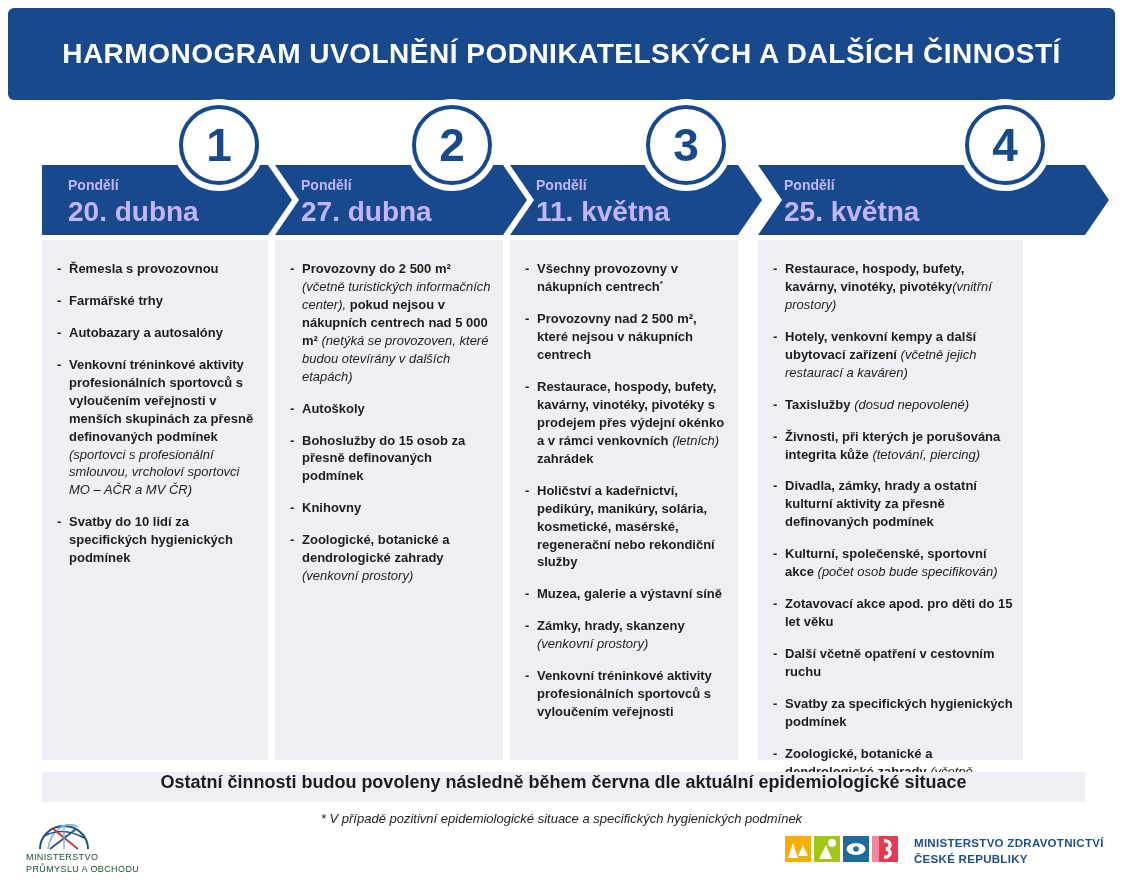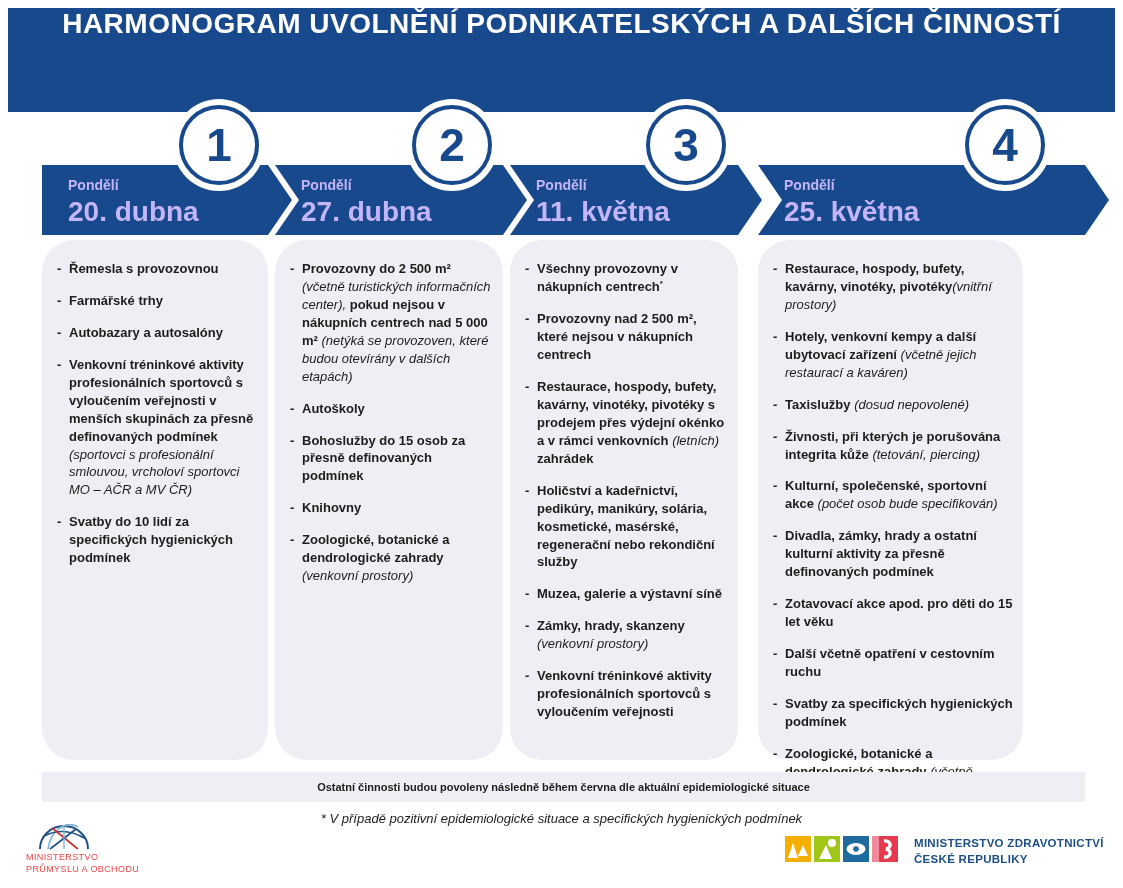--- a/index.html
+++ b/index.html
@@ -7,22 +7,22 @@
     position:relative; width:1123px; height:888px; background:#ffffff;
     font-family:"Liberation Sans", sans-serif; overflow:hidden;
   }
   :root {
     --blue:#17498C;
     --panel:#EDEFF4;
     --ink:#1D1D1B;
   }
   
   .titlebar {
-    position:absolute; left:8px; right:8px; top:8px; height:104px;
-    background:var(--blue); display:flex; justify-content:center;
+    position:absolute; left:8px; right:8px; top:8px; height:92px;
+    background:var(--blue); display:flex; align-items:center; justify-content:center;border-radius:6px;
   }
   .titlebar h1 {
     margin:0; color:#ffffff; font-size:28px; font-weight:bold; letter-spacing:.5px;
     white-space:nowrap;
   }
   
   .step-circle {
     position:absolute; top:105px; width:72px; height:72px; border-radius:50%;
     background:#ffffff; border:4px solid var(--blue); box-shadow:0 0 0 6px #ffffff;
     display:flex; align-items:center; justify-content:center;
@@ -33,42 +33,42 @@
     position:absolute; top:165px; height:70px; background:var(--blue); z-index:1;
     color:#c4b5fd; box-sizing:border-box; padding:12px 0 0 26px;
   }
   .arrow.first   { clip-path:polygon(0 0, calc(100% - 24px) 0, 100% 50%, calc(100% - 24px) 100%, 0 100%); }
   .arrow.notched { clip-path:polygon(0 0, calc(100% - 24px) 0, 100% 50%, calc(100% - 24px) 100%, 0 100%, 24px 50%); }
   .arrow .day  { font-size:14px; font-weight:bold; }
   .arrow .date { font-size:28px; font-weight:bold; margin-top:3px; }
   
   .panel {
     position:absolute; top:240px; height:520px; background:var(--panel);
-    box-sizing:border-box; padding:20px 10px 16px 14px; z-index:0;border-radius:32px;
+    box-sizing:border-box; padding:20px 10px 16px 14px; z-index:0;
   }
   .item {
     position:relative; padding-left:13px; margin-bottom:14px;
     font-size:13px; line-height:1.38; color:var(--ink); font-weight:bold;
   }
   .item::before { content:"-"; position:absolute; left:1px; top:0; font-weight:bold; }
   .run-b   { font-weight:bold; }
   .run-i   { font-style:italic; font-weight:normal; }
   .run-sup { font-weight:bold; vertical-align:super; font-size:.62em; }
   
   .footer-bar {
     position:absolute; left:42px; top:772px; width:1043px; height:30px;
-    background:var(--panel); display:flex; align-items:center; justify-content:center;
-    font-size:11px; font-weight:bold; color:var(--ink);
+    background:var(--panel); display:flex; align-items:flex-start; justify-content:center;
+    font-size:18px; font-weight:bold; color:var(--ink);
   }
   .footnote {
     position:absolute; left:0; top:811px; width:100%; text-align:center;
     font-size:13px; font-style:italic; color:var(--ink);
   }
   
-  .mpo { position:absolute; left:26px; top:824px; color:#ef4444; }
+  .mpo { position:absolute; left:26px; top:824px; color:#14532d; }
   .mpo .globe { margin-left:12px; display:block; }
   .mpo .mpo-text { font-size:9px; line-height:1.3; letter-spacing:.4px; margin-top:2px; }
   
   .mzcr { position:absolute; left:785px; top:836px; display:flex; }
   .mzcr .tiles { display:flex; gap:3px; }
   .mzcr .tile { width:26px; height:26px; display:block; }
   .mzcr .mzcr-text {
     margin-left:16px; font-size:11.5px; font-weight:bold; color:#1D4E85;
     line-height:1.35; letter-spacing:.3px;
   }
@@ -124,22 +124,22 @@
       <div class="step-circle" style="left: 965px;">4</div>
       <div class="arrow notched" style="left: 758px; width: 351px;">
         <div class="day">Pondělí</div>
         <div class="date">25. května</div>
       </div>
       <div class="panel" style="left: 758px; width: 265px;">
         <div class="item"><span class="run-b">Restaurace, hospody, bufety, kavárny, vinotéky, pivotéky</span><span class="run-i">(vnitřní prostory)</span></div>
         <div class="item"><span class="run-b">Hotely, venkovní kempy a další ubytovací zařízení </span><span class="run-i">(včetně jejich restaurací a kaváren)</span></div>
         <div class="item"><span class="run-b">Taxislužby </span><span class="run-i">(dosud nepovolené)</span></div>
         <div class="item"><span class="run-b">Živnosti, při kterých je porušována integrita kůže </span><span class="run-i">(tetování, piercing)</span></div>
+        <div class="item"><span class="run-b">Divadla, zámky, hrady a ostatní kulturní aktivity za přesně definovaných podmínek</span></div>
         <div class="item"><span class="run-b">Kulturní, společenské, sportovní akce </span><span class="run-i">(počet osob bude specifikován)</span></div>
-        <div class="item"><span class="run-b">Divadla, zámky, hrady a ostatní kulturní aktivity za přesně definovaných podmínek</span></div>
         <div class="item"><span class="run-b">Zotavovací akce apod. pro děti do 15 let věku</span></div>
         <div class="item"><span class="run-b">Další včetně opatření v cestovním ruchu</span></div>
         <div class="item"><span class="run-b">Svatby za specifických hygienických podmínek</span></div>
         <div class="item"><span class="run-b">Zoologické, botanické a dendrologické zahrady </span><span class="run-i">(včetně vnitřních prostor)</span></div>
       </div>
     </div>
 
   <div class="footer-bar">
     <span>Ostatní činnosti budou povoleny následně během června dle aktuální epidemiologické situace</span>
   </div>

